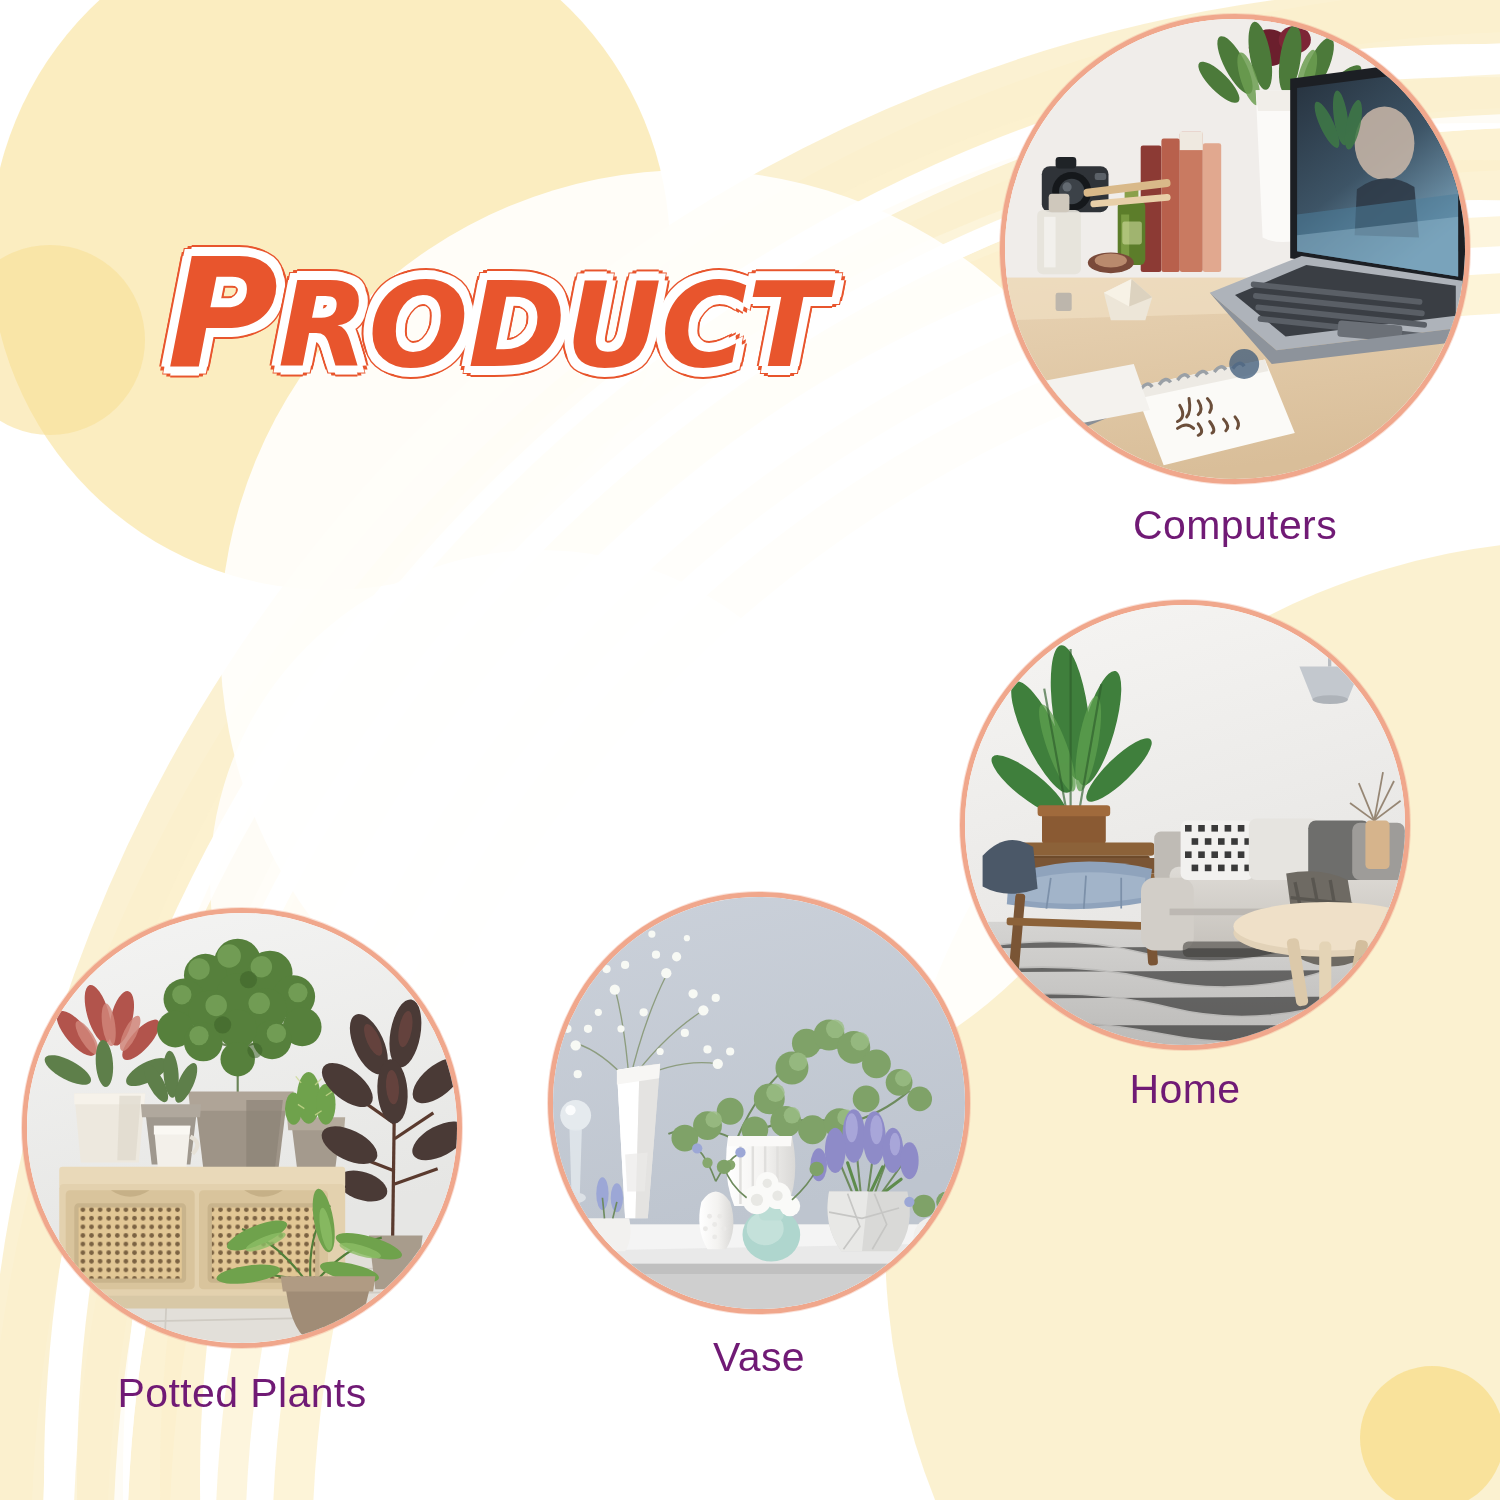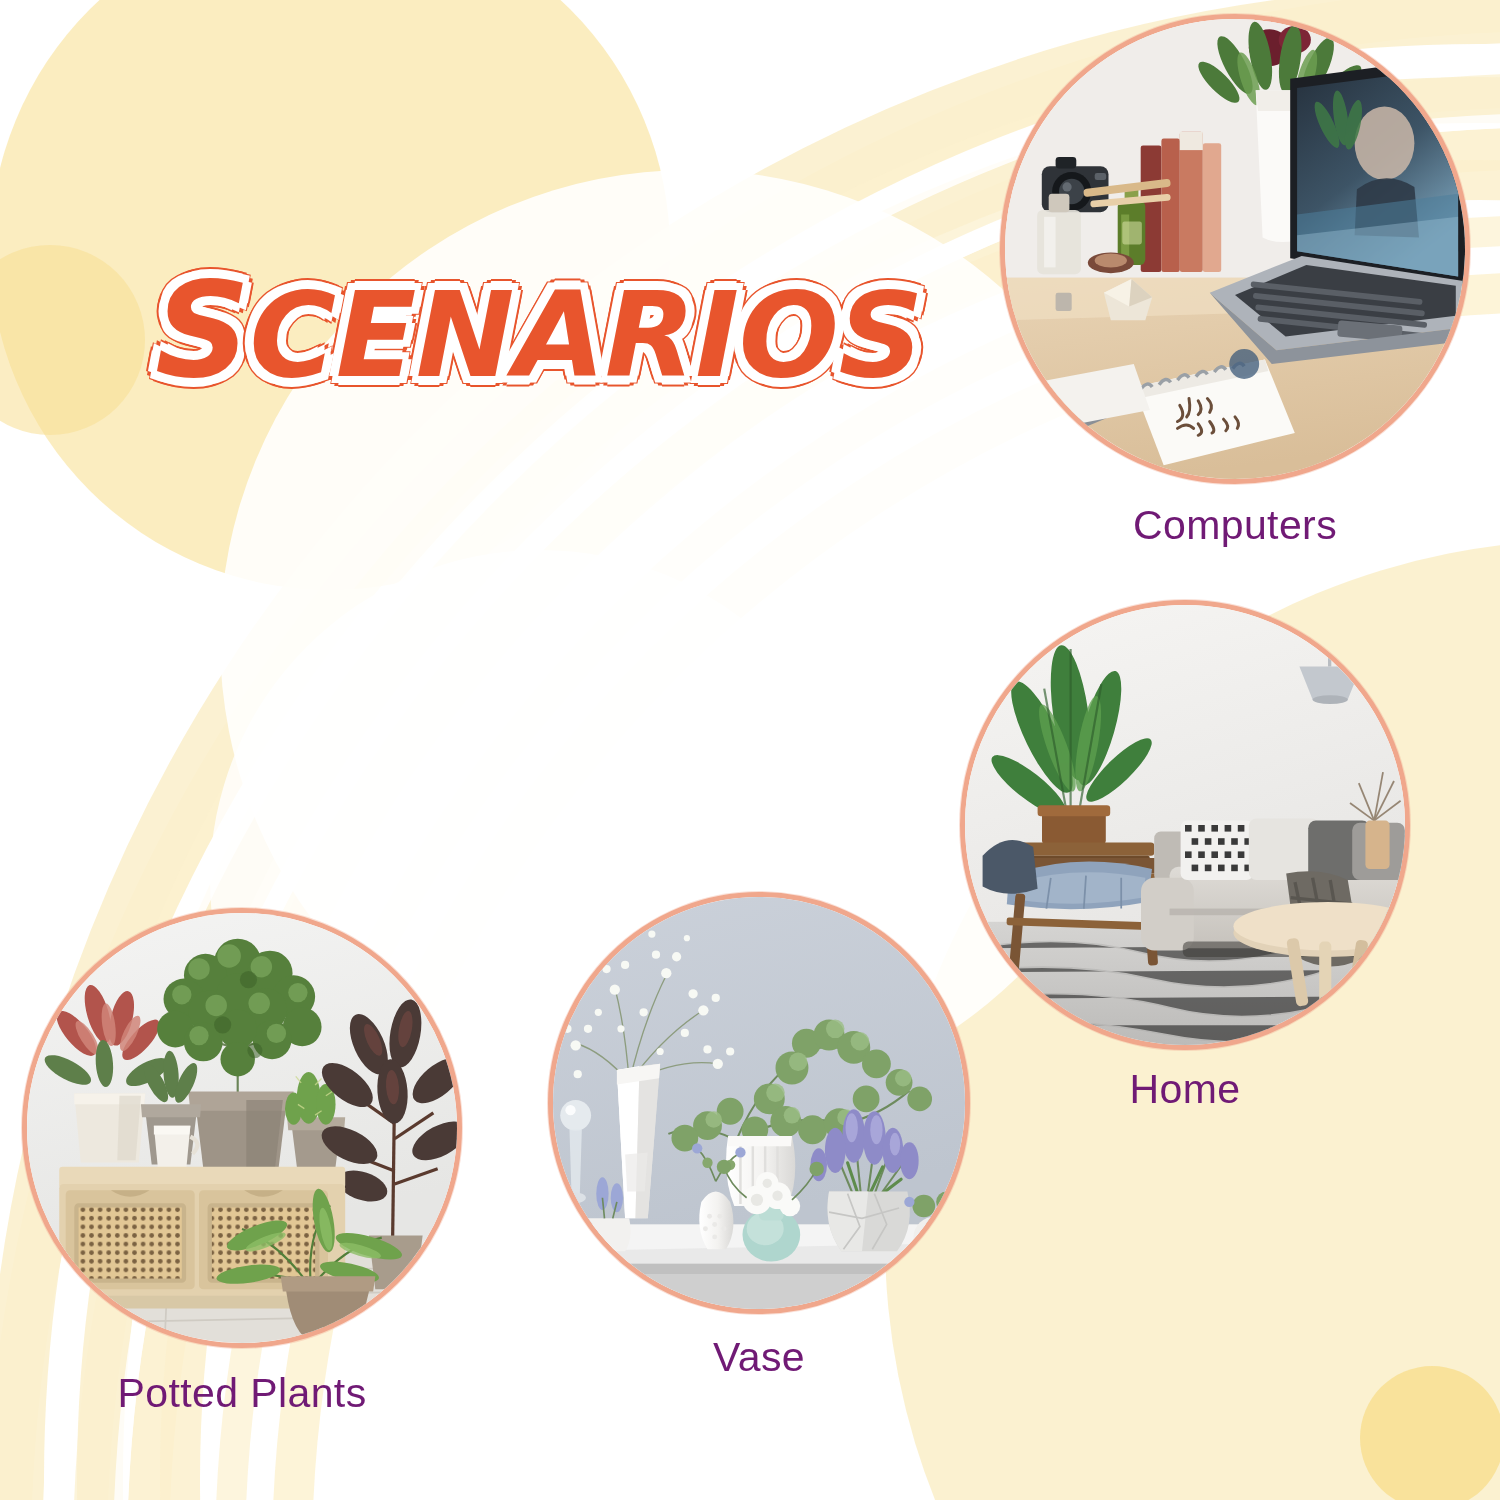--- a/index.html
+++ b/index.html
@@ -163,22 +163,22 @@
         <circle cx="1560" cy="1560" r="1440" stroke-width="14" opacity="0.8"></circle>
         <circle cx="1560" cy="1560" r="1300" stroke-width="14" opacity="0.7"></circle>
       </g>
 
       <circle cx="690" cy="640" r="470" fill="#FFFFFF" opacity="0.88"></circle>
       <circle cx="540" cy="880" r="330" fill="#FFFFFF" opacity="0.8"></circle>
     </g>
   </svg>
 
   <div id="title-block">
-    <div class="title-line" id="title-line-3">
-      <span class="cap">S</span><span>CENARIOS</span>
+    <div class="title-line" id="title-line-1">
+      <span class="cap">P</span><span>RODUCT</span>
     </div>
   </div>
 
   <div class="scenario" id="scenario-computers">
     <div class="photo-frame">
       <svg viewBox="0 0 400 400" xmlns="http://www.w3.org/2000/svg">
         <defs>
           <linearGradient id="deskG" x1="0" y1="0" x2="0.3" y2="1">
             <stop offset="0%" stop-color="#E8D3B4"></stop>
             <stop offset="100%" stop-color="#D9BE99"></stop>

